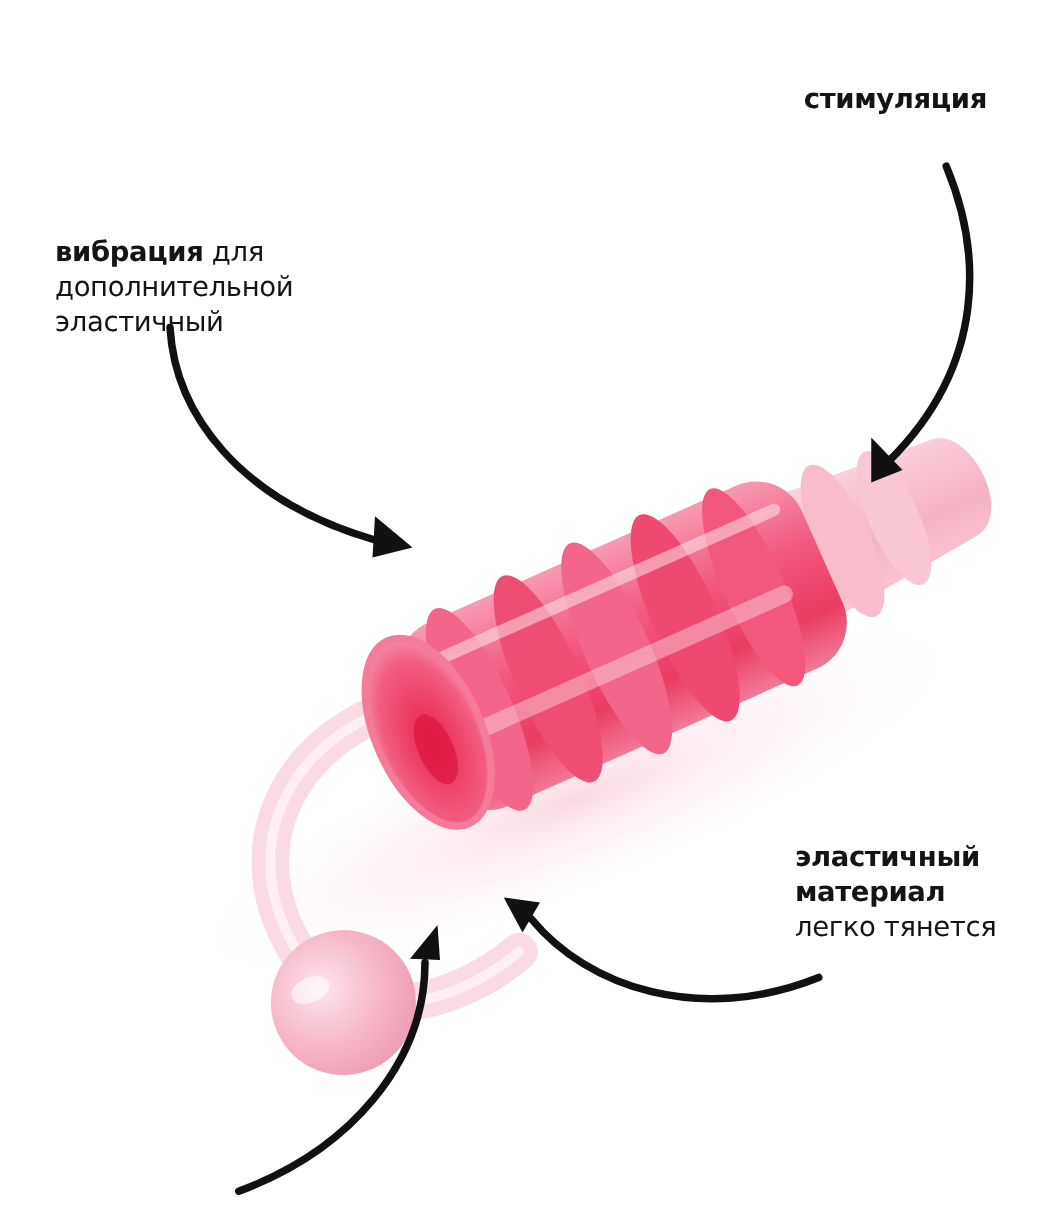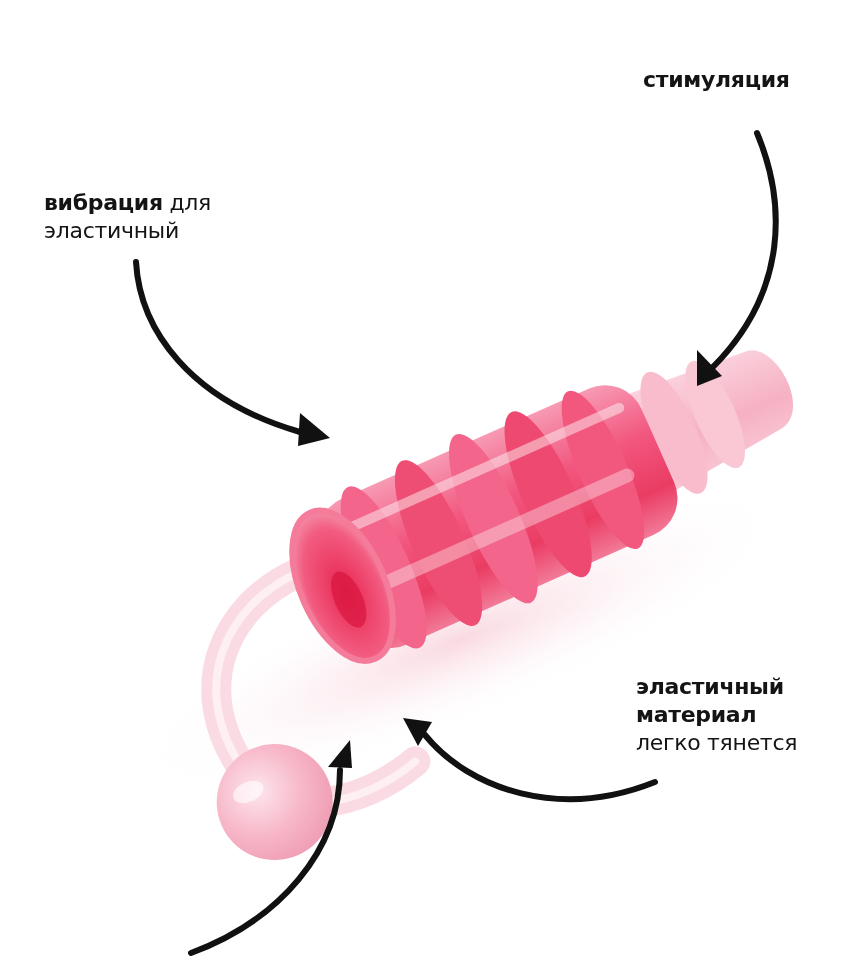--- a/index.html
+++ b/index.html
@@ -88,20 +88,21 @@
     <polygon points="403,718 432,722 418,746" fill="#111111"></polygon>
   </g>
   <g>
     <path d="M191 953 C 280 920, 340 850, 340 770" fill="none" stroke="#111111" stroke-width="6" stroke-linecap="round"></path>
     <polygon points="328,767 350,740 352,768" fill="#111111"></polygon>
   </g>
 </svg>
 
 <div class="label" id="lbl-vibration">
   <span class="line"><b>вибрация</b><span class="reg"> для</span></span>
+  <span class="line reg">дополнительной</span>
   <span class="line reg">эластичный</span>
 </div>
 
 <div class="label" id="lbl-clitoral">
   <b class="line">стимуляция</b>
 </div>
 
 <div class="label" id="lbl-elastic">
   <b class="line">эластичный</b>
   <b class="line">материал</b>

